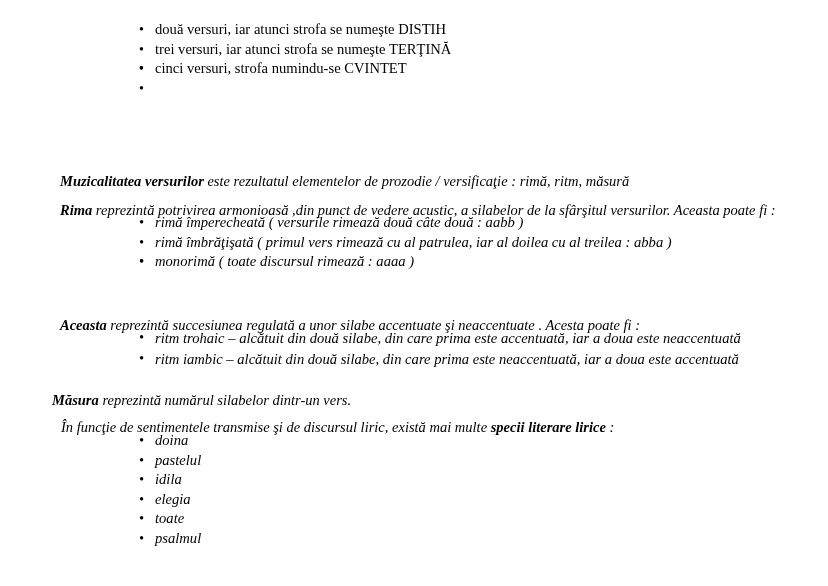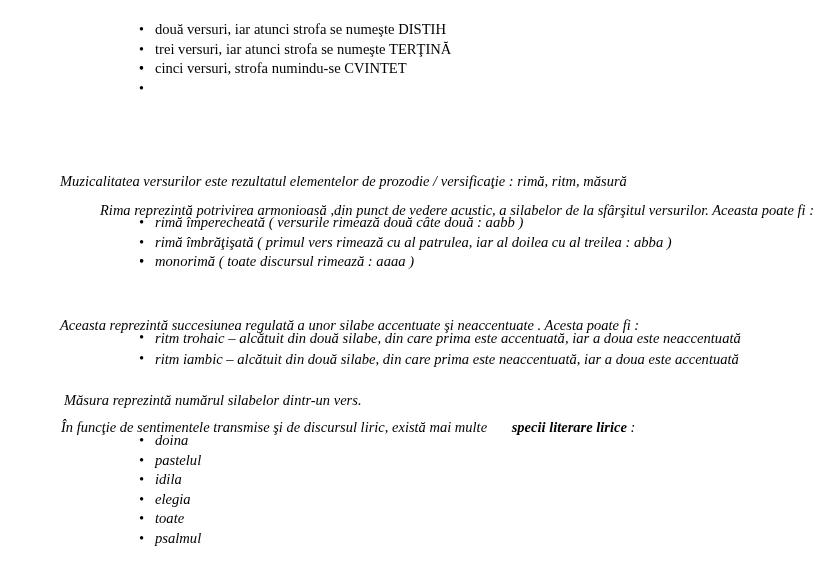--- a/index.html
+++ b/index.html
@@ -27,27 +27,26 @@
   
   .para {
     position: absolute;
     left: 60px;
     font-size: 14.5px;
     line-height: 1.25;
     font-style: italic;
     white-space: nowrap;
   }
   .para .lead {
-    font-weight: normal;
+    font-weight: bold;
     font-style: italic;
   }
   .para .emph {
     font-weight: bold;
     font-style: italic;
-    margin-left: 21px;
   }
 
   
   .bullet-list {
     position: absolute;
     left: 0;
     margin: 0;
     padding: 0;
     list-style: none;
   }
@@ -74,25 +73,25 @@
   }
 
   
   .list-italic li {
     font-style: italic;
   }
 
   
   #list-strofe       { top: 20px; }
   #p-muzicalitate    { top: 157px; }
-  #p-rima            { top: 186px; margin-left: 40px; }
+  #p-rima            { top: 186px; }
   #list-rima         { top: 213px; }
   #p-ritm            { top: 301px; }
   #list-ritm         { top: 328px; }
-  #p-masura          { top: 376px; left: 64px; }
+  #p-masura          { top: 376px; left: 52px; }
   #p-specii          { top: 403px; left: 61px; }
   #list-specii       { top: 431px; }
 
   
   #list-ritm li { line-height: 21px; }
   #list-specii li { line-height: 19.6px; }
 </style>
 </head>
 <body>
 

